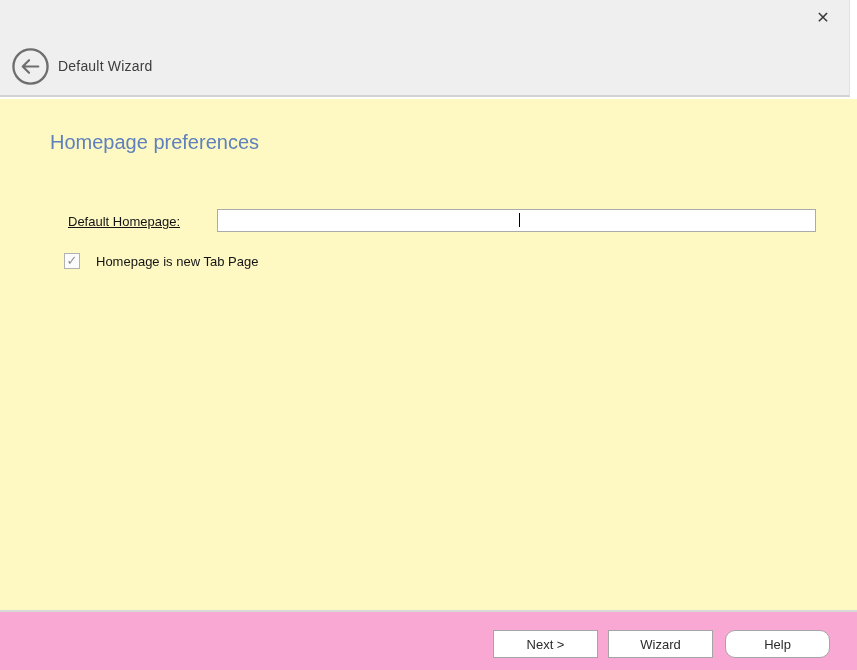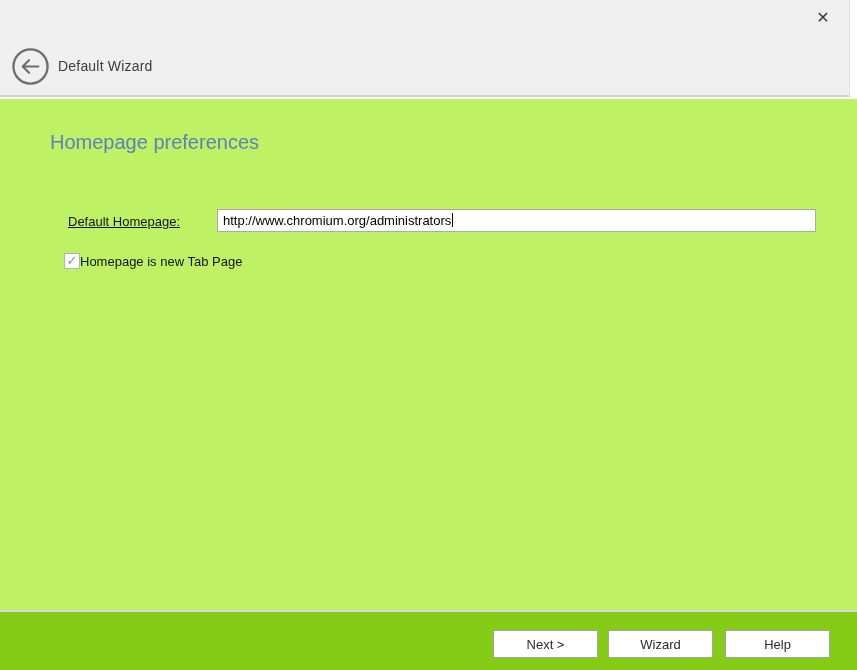--- a/index.html
+++ b/index.html
@@ -36,21 +36,21 @@
     position: absolute; left: 809px; top: 4px;
     width: 28px; height: 28px;
     background: transparent; border: none; cursor: pointer;
     font-size: 16px; line-height: 28px; text-align: center;
     color: #3c3c3c; font-family: "DejaVu Sans", sans-serif;
   }
 
   
   .body-area {
     position: absolute; left: 0; top: 99px;
-    width: 857px; height: 511px; background: #bef264;
+    width: 857px; height: 511px; background: #fef9c3; text-align: center;
   }
   .page-title {
     position: absolute; left: 50px; top: 32px;
     font-size: 20px; font-weight: 400; color: #5e80bd;
   }
   .field-label {
     position: absolute; left: 68px; top: 115px;
     font-size: 13px; color: #141414; text-decoration: underline;
   }
   .text-input {
@@ -76,42 +76,42 @@
     background: #fcfcfc; border: 1px solid #b2b2b2;
     display: inline-flex; align-items: center; justify-content: center;
     cursor: pointer;
   }
   .checkbox .check {
     color: #8e8e8e; font-size: 13px; line-height: 13px;
     position: relative; top: -1px;
     font-family: "DejaVu Sans", sans-serif;
   }
   .checkbox-label {
-    margin-left: 0; font-size: 13px; color: #141414;
+    margin-left: 16px; font-size: 13px; color: #141414;
   }
 
   
   .footer {
     position: absolute; left: 0; top: 610px;
     width: 857px; height: 60px;
-    background: #84cc16;
+    background: #f9a8d4;
     border-top: 2px solid #d8d8d8;
   }
   .btn {
     position: absolute; top: 18px;
     height: 28px; width: 105px;
     background: #ffffff;
     border: 1px solid #a5a5a5;
     font-family: "Liberation Sans", sans-serif;
     font-size: 13px; color: #2b2b2b;
     cursor: pointer;
   }
   .btn-next   { left: 493px; }
   .btn-cancel { left: 608px; }
-  .btn-help   { left: 725px; }
+  .btn-help   { left: 725px; border-radius: 10px; }
 </style>
 </head>
 <body>
 
 <div class="window">
 
   <div class="header">
     <button class="back-btn" aria-label="Back">
       <span>
         <svg viewBox="0 0 40 40" width="39" height="39">
@@ -123,21 +123,21 @@
     <span class="header-title">Default Wizard</span>
     <button class="close-btn" aria-label="Close">✕</button>
   </div>
 
   <div class="body-area">
     <h1 class="page-title">Homepage preferences</h1>
 
     <label class="field-label">Default Homepage:</label>
 
     <div class="text-input">
-      <span>http://www.chromium.org/administrators</span><span class="caret"></span>
+      <span class="caret"></span>
     </div>
 
     <div class="checkbox-row">
       <span class="checkbox" role="checkbox" aria-checked="true">
         <span class="check">✓</span>
       </span>
       <span class="checkbox-label">Homepage is new Tab Page</span>
     </div>
   </div>
 

